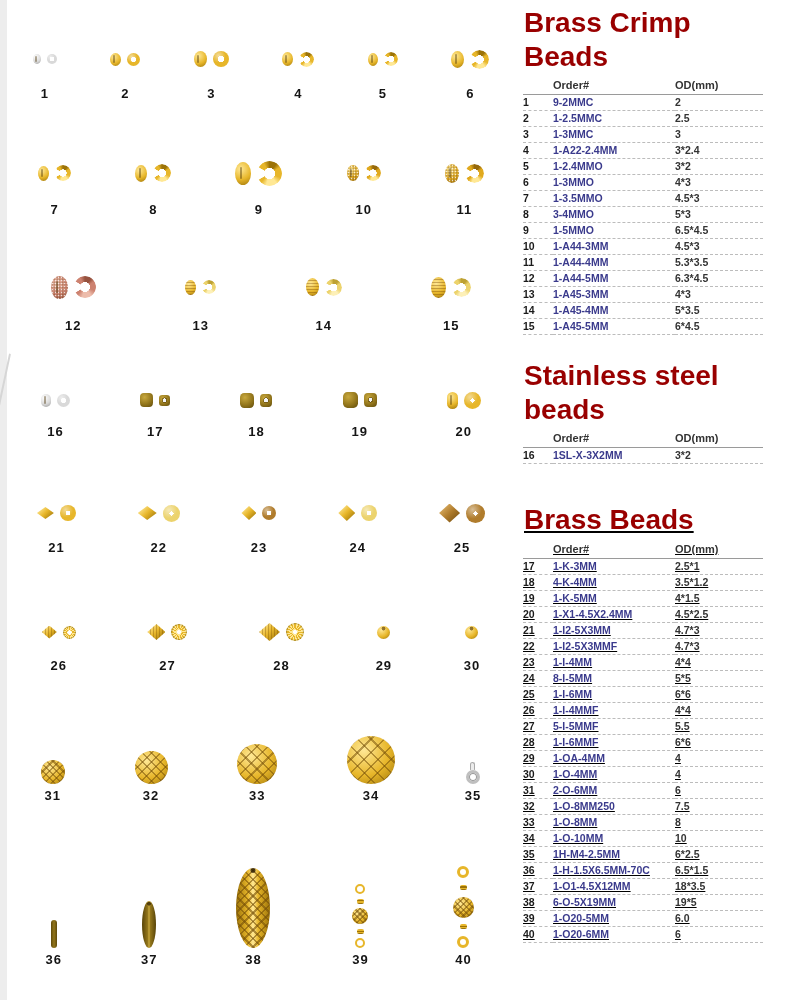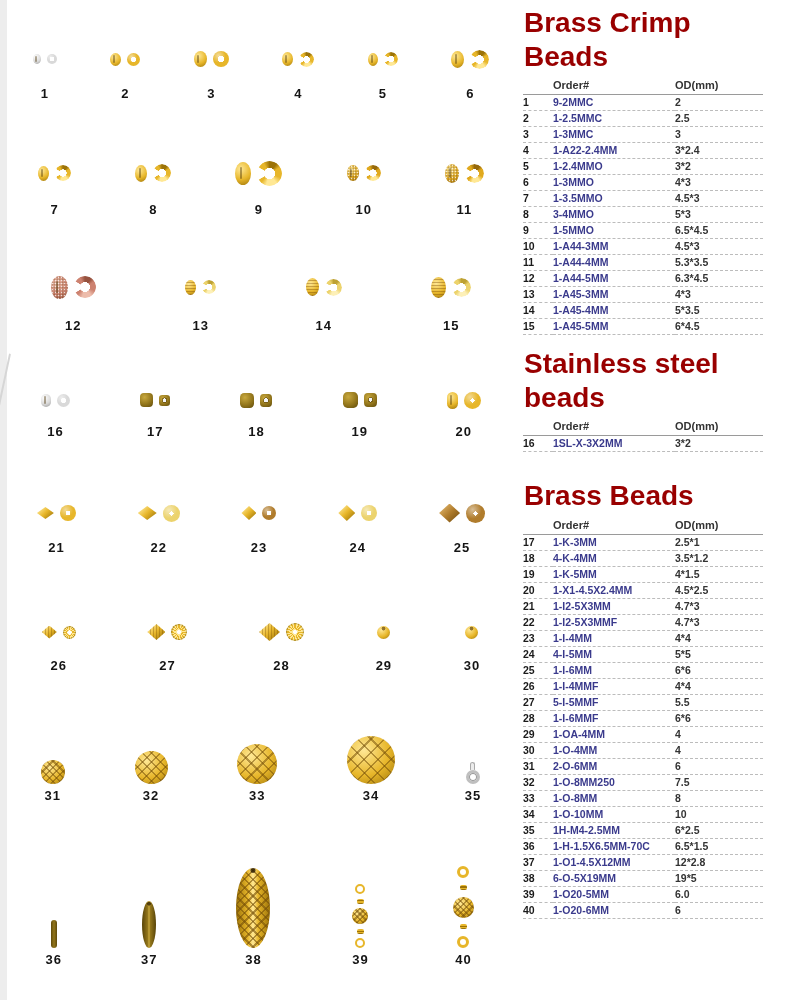--- a/index.html
+++ b/index.html
@@ -31,21 +31,21 @@
     padding:0 0 3px 0;border-bottom:1px solid #9a9a9a;
   }
   table.beads td{
     font-size:10.5px;height:15px;line-height:15px;padding:0;
     border-bottom:1px dashed #bcbcbc;white-space:nowrap;overflow:hidden;
   }
   td.cnum{font-weight:700;color:#1a1a1a;}
   td.corder{font-weight:700;color:var(--order,#3a3a8c);}
   td.cod{font-weight:700;color:#333;}
   col.w-num{width:30px;} col.w-order{width:122px;} col.w-od{width:88px;}
-  .sec-gap-1{margin-top:6px;} .sec-gap-2{margin-top:12px;} .sec-gap-3{margin-top:27px;}
+  .sec-gap-1{margin-top:6px;} .sec-gap-2{margin-top:24px;} .sec-gap-3{margin-top:39px;text-decoration:underline;}
 </style>
 </head>
 <body>
 
 <div class="edge-strip"></div>
 <div class="curl-line"></div>
 <div class="gallery">
     <div class="g-row" style="top: 36px;">
       <div class="g-cell">
         <div class="g-img" style="height: 46px;">
@@ -539,21 +539,21 @@
             <td class="corder">1-I2-5X3MMF</td>
             <td class="cod">4.7*3</td>
           </tr>
           <tr>
             <td class="cnum">23</td>
             <td class="corder">1-I-4MM</td>
             <td class="cod">4*4</td>
           </tr>
           <tr>
             <td class="cnum">24</td>
-            <td class="corder">4-I-5MM</td>
+            <td class="corder">8-I-5MM</td>
             <td class="cod">5*5</td>
           </tr>
           <tr>
             <td class="cnum">25</td>
             <td class="corder">1-I-6MM</td>
             <td class="cod">6*6</td>
           </tr>
           <tr>
             <td class="cnum">26</td>
             <td class="corder">1-I-4MMF</td>
@@ -605,21 +605,21 @@
             <td class="cod">6*2.5</td>
           </tr>
           <tr>
             <td class="cnum">36</td>
             <td class="corder">1-H-1.5X6.5MM-70C</td>
             <td class="cod">6.5*1.5</td>
           </tr>
           <tr>
             <td class="cnum">37</td>
             <td class="corder">1-O1-4.5X12MM</td>
-            <td class="cod">12*2.8</td>
+            <td class="cod">18*3.5</td>
           </tr>
           <tr>
             <td class="cnum">38</td>
             <td class="corder">6-O-5X19MM</td>
             <td class="cod">19*5</td>
           </tr>
           <tr>
             <td class="cnum">39</td>
             <td class="corder">1-O20-5MM</td>
             <td class="cod">6.0</td>

